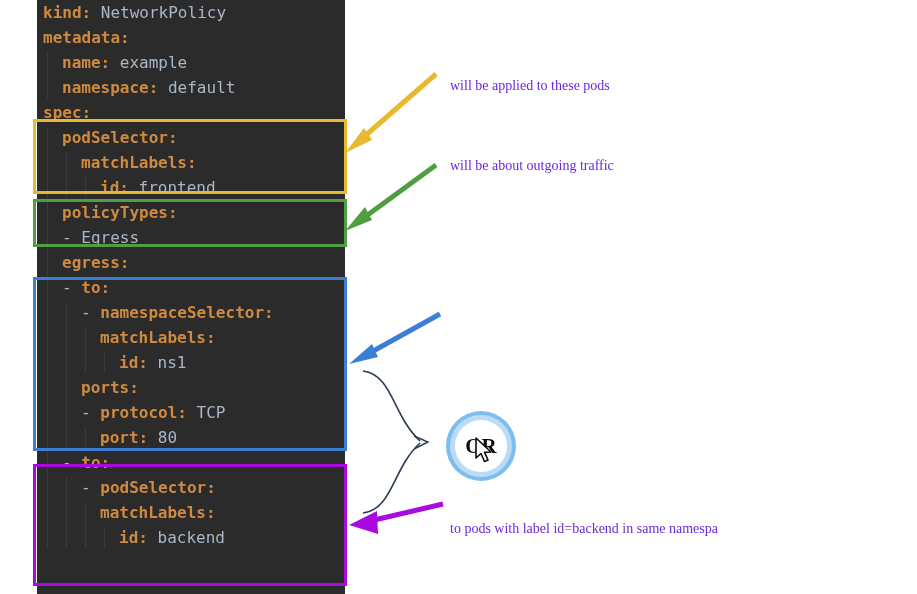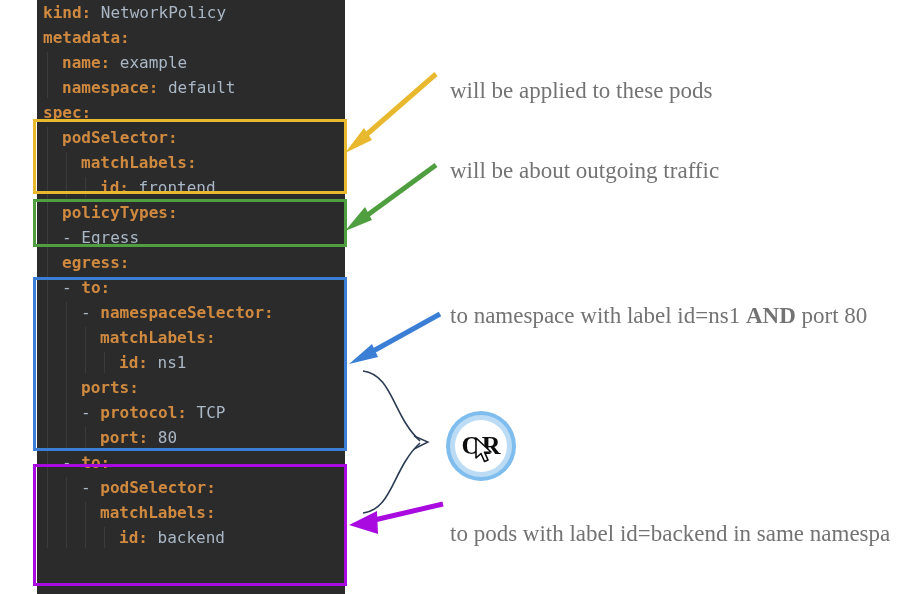--- a/index.html
+++ b/index.html
@@ -27,39 +27,39 @@
   .guide{position:absolute;width:1px;background:#3b3b3b;}
 
   
   .hlbox{position:absolute;border-style:solid;background:transparent;box-sizing:border-box;}
   #box-podselector{left:33px;top:119px;width:314px;height:75px;border-width:3px;border-color:#e8b92e;}
   #box-policytypes{left:33px;top:199px;width:314px;height:48px;border-width:3px;border-color:#4f9e3f;}
   #box-egressrule1 {left:33px;top:277px;width:314px;height:174px;border-width:3px;border-color:#3a7fd5;}
   #box-egressrule2 {left:33px;top:464px;width:314px;height:122px;border-width:3px;border-color:#a80ae0;}
 
   
-  .anno{position:absolute;font-family:"Liberation Serif",serif;font-size:23px;color:#737373;
+  .anno{position:absolute;font-family:"Liberation Serif",serif;font-size:14px;color:#6d28d9;
         white-space:nowrap;}
   .anno b{font-family:"Liberation Serif",serif;font-weight:bold;}
   #anno-pods   {left:450px;top:78px;}
   #anno-egress {left:450px;top:158px;}
   #anno-ns     {left:450px;top:303px;}
   #anno-backend{left:450px;top:521px;}
 
   
   #or-node{position:absolute;left:446px;top:411px;width:70px;height:70px;}
   #or-ring{position:absolute;left:0;top:0;width:70px;height:70px;border-radius:50%;
            background:#7fbdee;}
   #or-ring2{position:absolute;left:4px;top:4px;width:62px;height:62px;border-radius:50%;
            background:#bcdcf5;}
   #or-inner{position:absolute;left:9px;top:9px;width:52px;height:52px;border-radius:50%;
            background:#ffffff;}
   #or-text{position:absolute;left:0;top:0;width:70px;height:70px;
            display:flex;align-items:center;justify-content:center;
-           font-family:"Liberation Serif",serif;font-weight:bold;font-size:26px;color:#0d0d0d;
+           font-family:"Liberation Serif",serif;font-weight:bold;font-size:21px;color:#0d0d0d;
            letter-spacing:0px;}
 
   
   #overlay{position:absolute;left:0;top:0;width:917px;height:594px;pointer-events:none;}
 </style>
 </head>
 <body>
 
 <div id="stage">
 
@@ -120,16 +120,15 @@
     <div id="or-inner" style="background: rgb(255, 255, 255);"></div>
     <div id="or-text">OR</div>
   </div>
 
   <svg id="cursor-layer" style="position:absolute;left:474px;top:437px;width:24px;height:30px;" viewBox="0 0 24 30">
     <polygon points="2,1 2,21 7,16.5 10.5,24.5 14,23 10.5,15.2 17,15" fill="#ffffff" stroke="#0c0c0c" stroke-width="1.6" stroke-linejoin="round"></polygon>
   </svg>
 
   <div class="anno" id="anno-pods">will be applied to these pods</div>
   <div class="anno" id="anno-egress">will be about outgoing traffic</div>
-  <div class="anno" id="anno-ns"><span>to namespace with label id=ns1 </span><b>AND</b><span> port 80</span></div>
   <div class="anno" id="anno-backend">to pods with label id=backend in same namespa</div>
 
 </div>
 
 </body></html>

